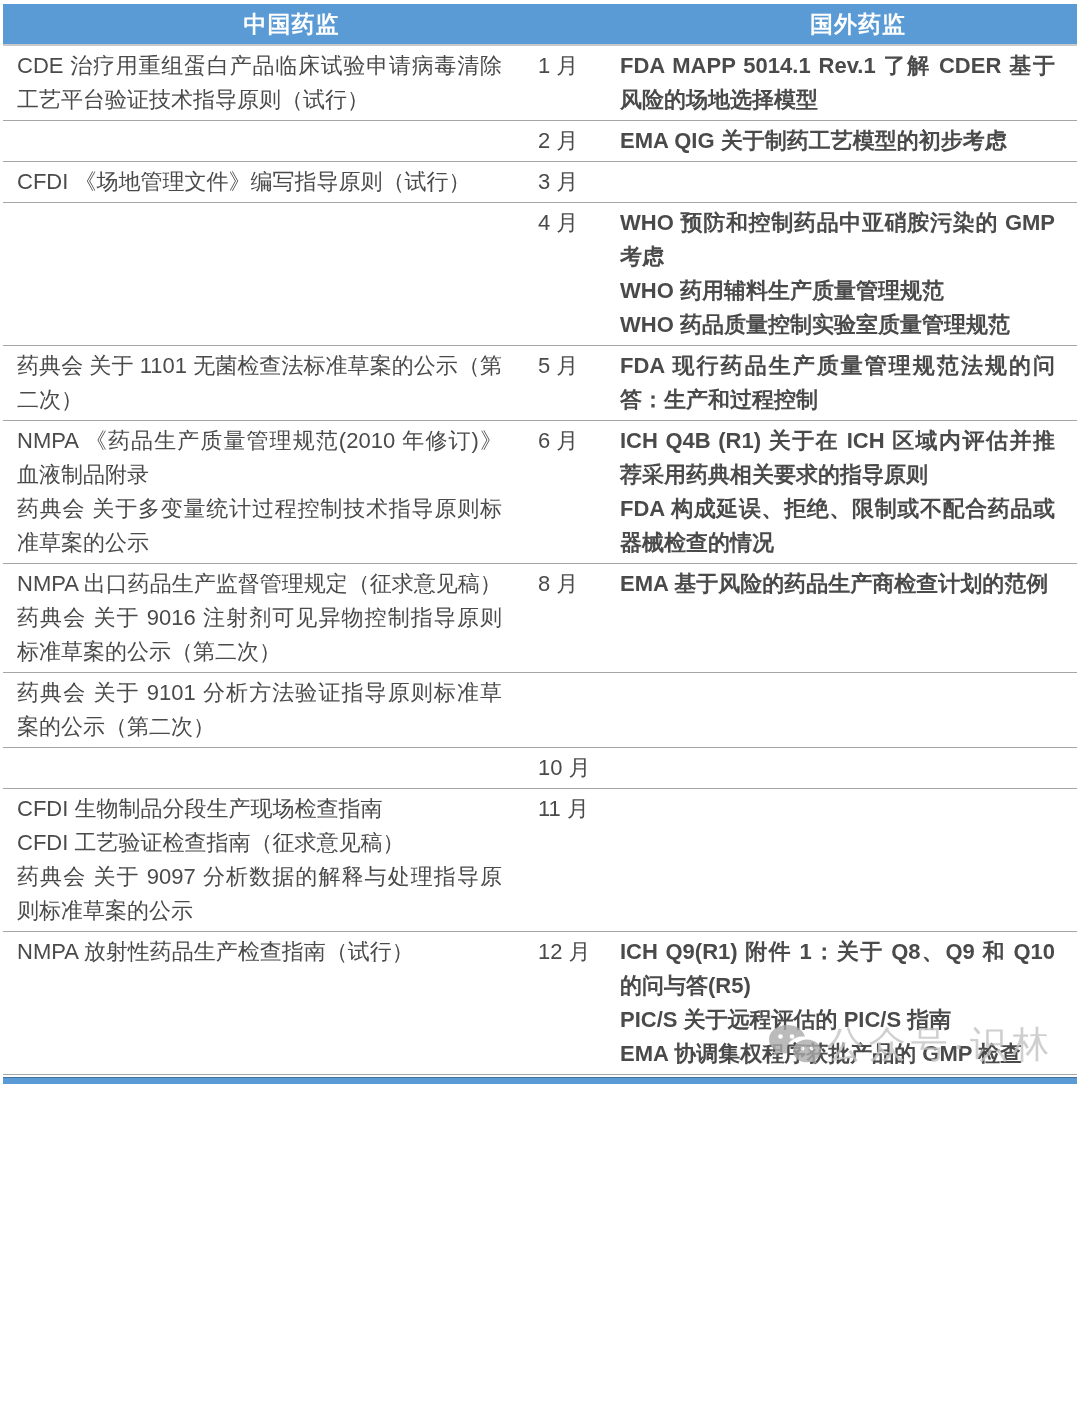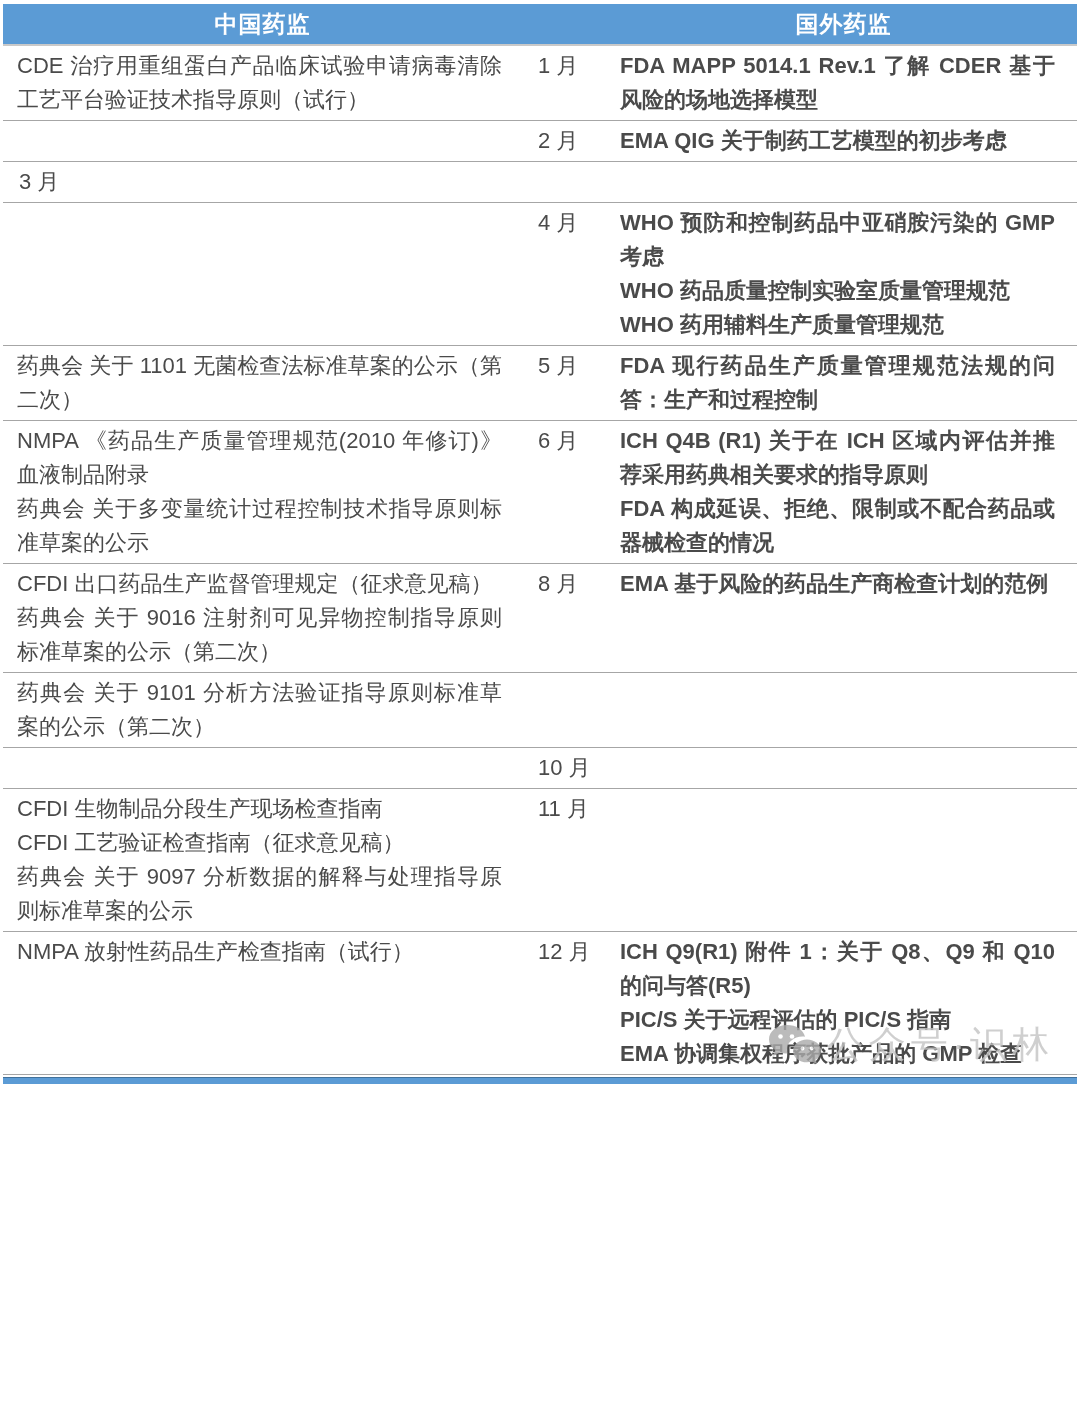--- a/index.html
+++ b/index.html
@@ -23,21 +23,21 @@
     align-items: center;
     border-bottom: 2px solid #c9c9c9;
   }
   .th {
     color: var(--header-text, #ffffff);
     font-weight: bold;
     font-size: 23px;
     text-align: center;
     letter-spacing: 1px;
   }
-  .th-china  { width: 519px; }
+  .th-china  { width: 519px; margin-left: 29px; }
   .th-month  { width: 88px;  }
   .th-foreign{ flex: 1; }
   
   .row {
     display: flex;
     border-bottom: 1px solid var(--row-border, #A6A6A6);
     align-items: stretch;
   }
   .cell {
     box-sizing: border-box;
@@ -118,34 +118,37 @@
         <div class="row">
           <div class="cell china-cell"></div>
           <div class="cell month-cell">
             <p>2 月</p>
           </div>
           <div class="cell foreign-cell">
             <p>EMA QIG 关于制药工艺模型的初步考虑</p>
           </div>
         </div>
         <div class="row">
+          <div class="cell china-cell">
+            <p>CFDI 《场地管理文件》编写指导原则（试行）</p>
+          </div>
           <div class="cell month-cell">
             <p>3 月</p>
           </div>
           <div class="cell foreign-cell"></div>
         </div>
         <div class="row">
           <div class="cell china-cell"></div>
           <div class="cell month-cell">
             <p>4 月</p>
           </div>
           <div class="cell foreign-cell">
             <p>WHO 预防和控制药品中亚硝胺污染的 GMP 考虑</p>
+            <p>WHO 药用辅料生产质量管理规范</p>
             <p>WHO 药品质量控制实验室质量管理规范</p>
-            <p>WHO 药用辅料生产质量管理规范</p>
           </div>
         </div>
         <div class="row">
           <div class="cell china-cell">
             <p>药典会 关于 1101 无菌检查法标准草案的公示（第二次）</p>
           </div>
           <div class="cell month-cell">
             <p>5 月</p>
           </div>
           <div class="cell foreign-cell">
@@ -160,21 +163,21 @@
           <div class="cell month-cell">
             <p>6 月</p>
           </div>
           <div class="cell foreign-cell">
             <p>ICH Q4B (R1) 关于在 ICH 区域内评估并推荐采用药典相关要求的指导原则</p>
             <p>FDA 构成延误、拒绝、限制或不配合药品或器械检查的情况</p>
           </div>
         </div>
         <div class="row">
           <div class="cell china-cell">
-            <p>CFDI 出口药品生产监督管理规定（征求意见稿）</p>
+            <p>NMPA 出口药品生产监督管理规定（征求意见稿）</p>
             <p>药典会 关于 9016 注射剂可见异物控制指导原则标准草案的公示（第二次）</p>
           </div>
           <div class="cell month-cell">
             <p>8 月</p>
           </div>
           <div class="cell foreign-cell">
             <p>EMA 基于风险的药品生产商检查计划的范例</p>
           </div>
         </div>
         <div class="row">

